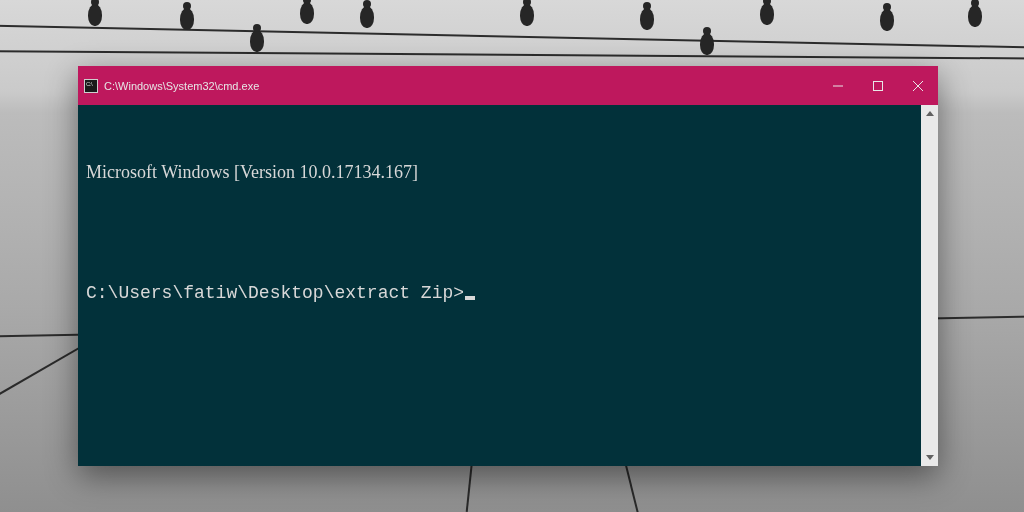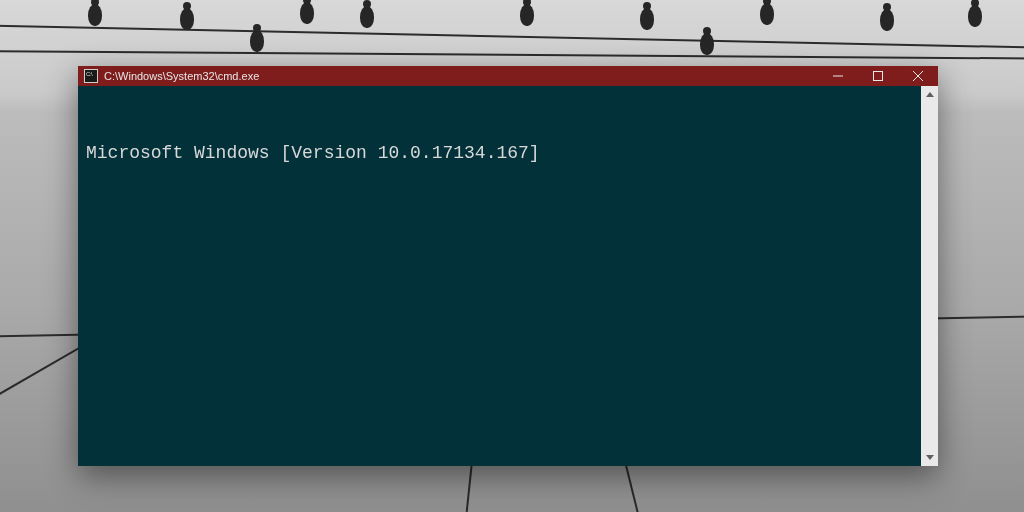--- a/index.html
+++ b/index.html
@@ -48,22 +48,22 @@
   .window {
     position: absolute;
     left: 78px; top: 66px;
     width: 860px; height: 400px;
     box-shadow: 0 10px 30px rgba(0,0,0,.45);
     display: flex;
     flex-direction: column;
     background: #02313a;
   }
   .titlebar {
-    height: 20px;
-    background: #7f1d1d;
+    height: 39px;
+    background: #be185d;
     display: flex;
     align-items: center;
     color: #e6e6e6;
     font-size: 11px;
     user-select: none;
   }
   .titlebar .icon {
     width: 14px; height: 14px;
     margin: 0 6px;
     background: #1a1a1a;
@@ -96,21 +96,21 @@
     flex: 1 1 auto;
     background: #02313a;
     color: #d8d8d8;
     font-family: Consolas, "Courier New", monospace;
     font-size: 18px;
     line-height: 1.35;
     padding: 6px 8px 8px 8px;
     white-space: pre;
     overflow: hidden;
   }
-  .terminal .line { display: block; }
+  .terminal .line { display: block; font-family: Liberation Serif, serif; }
   .prompt-line { display: flex; align-items: baseline; }
   .cursor {
     display: inline-block;
     width: 10px; height: 4px;
     background: #d8d8d8;
     margin-left: 1px;
     position: relative;
     top: 2px;
   }
   .scrollbar {
@@ -169,20 +169,21 @@
     <div class="winbtn close">
       <svg width="10" height="10">
           <path d="M0 0 L10 10 M10 0 L0 10" stroke="#e8e8e8" stroke-width="1"></path>
         </svg>
     </div>
   </div>
   <div class="client">
     <div class="terminal">
       <span class="line">Microsoft Windows [Version 10.0.17134.167]</span>
       <span class="line"></span>
+      <span class="prompt-line"><span>C:\Users\fatiw\Desktop\extract Zip&gt;</span><span class="cursor"></span></span>
     </div>
     <div class="scrollbar">
       <div class="arrow top">
         <svg width="8" height="5">
             <path d="M0 5 L4 0 L8 5 Z" fill="#606060"></path>
           </svg>
       </div>
       <div class="arrow bottom">
         <svg width="8" height="5">
             <path d="M0 0 L4 5 L8 0 Z" fill="#606060"></path>

